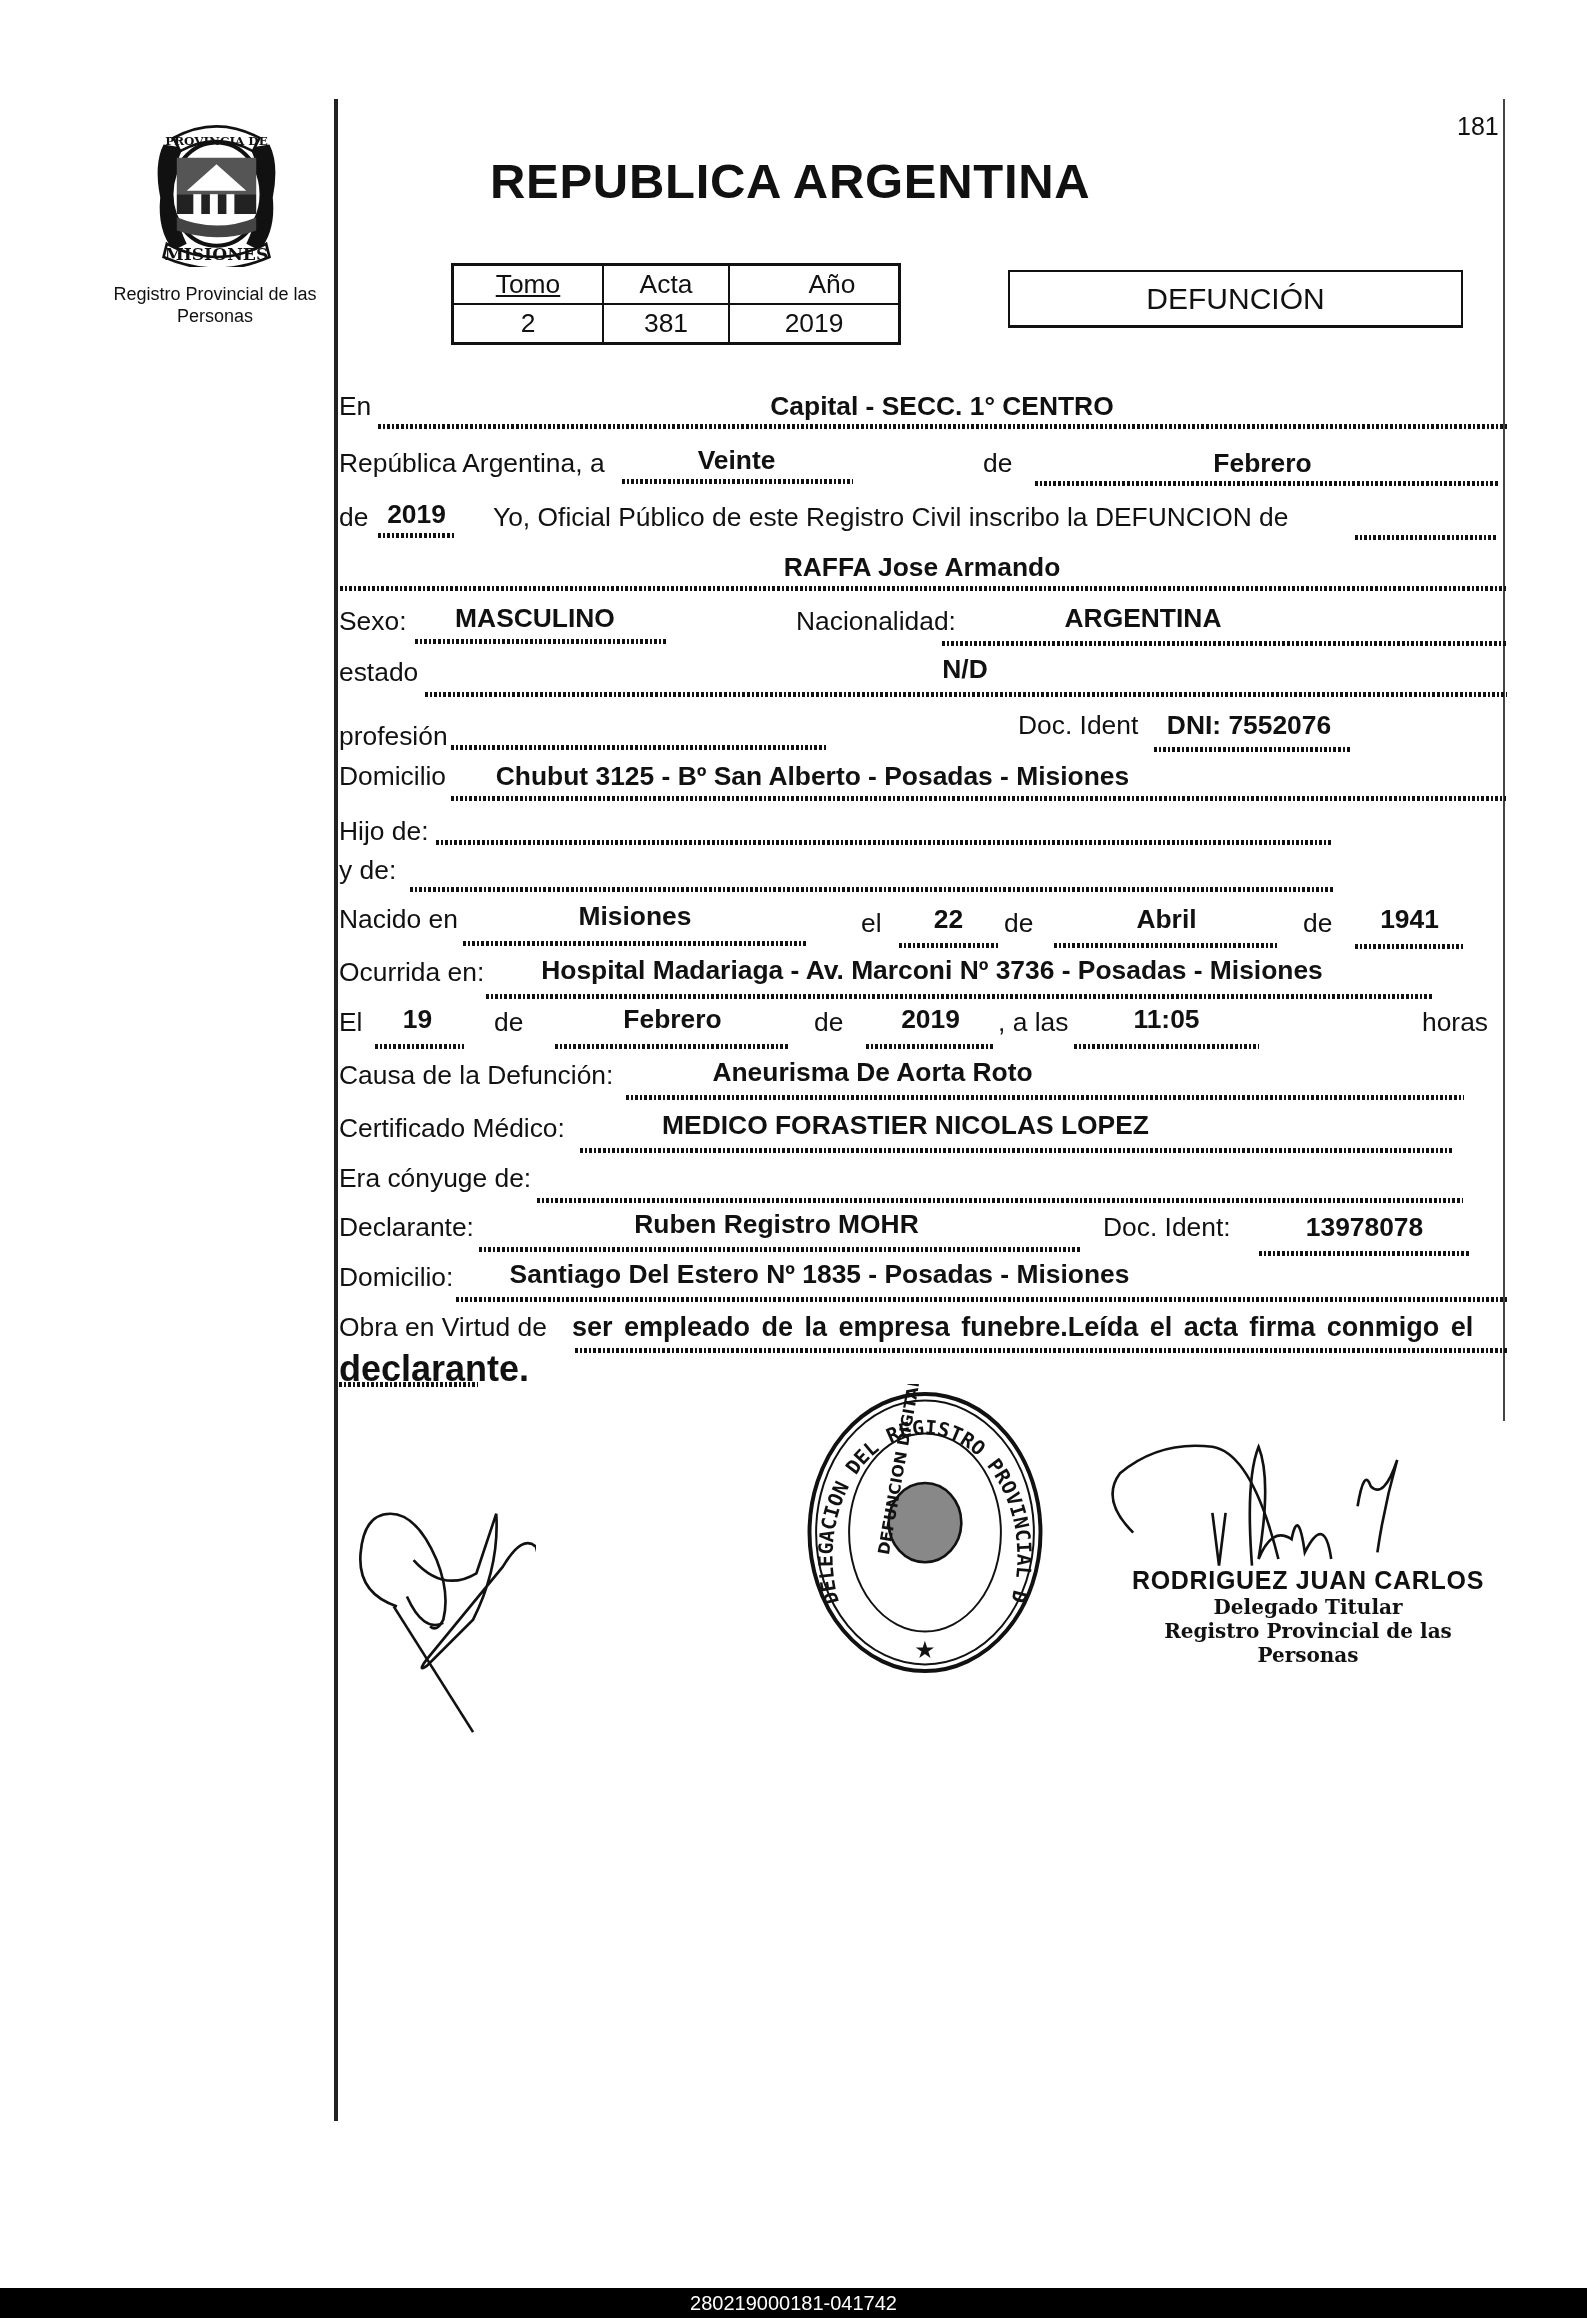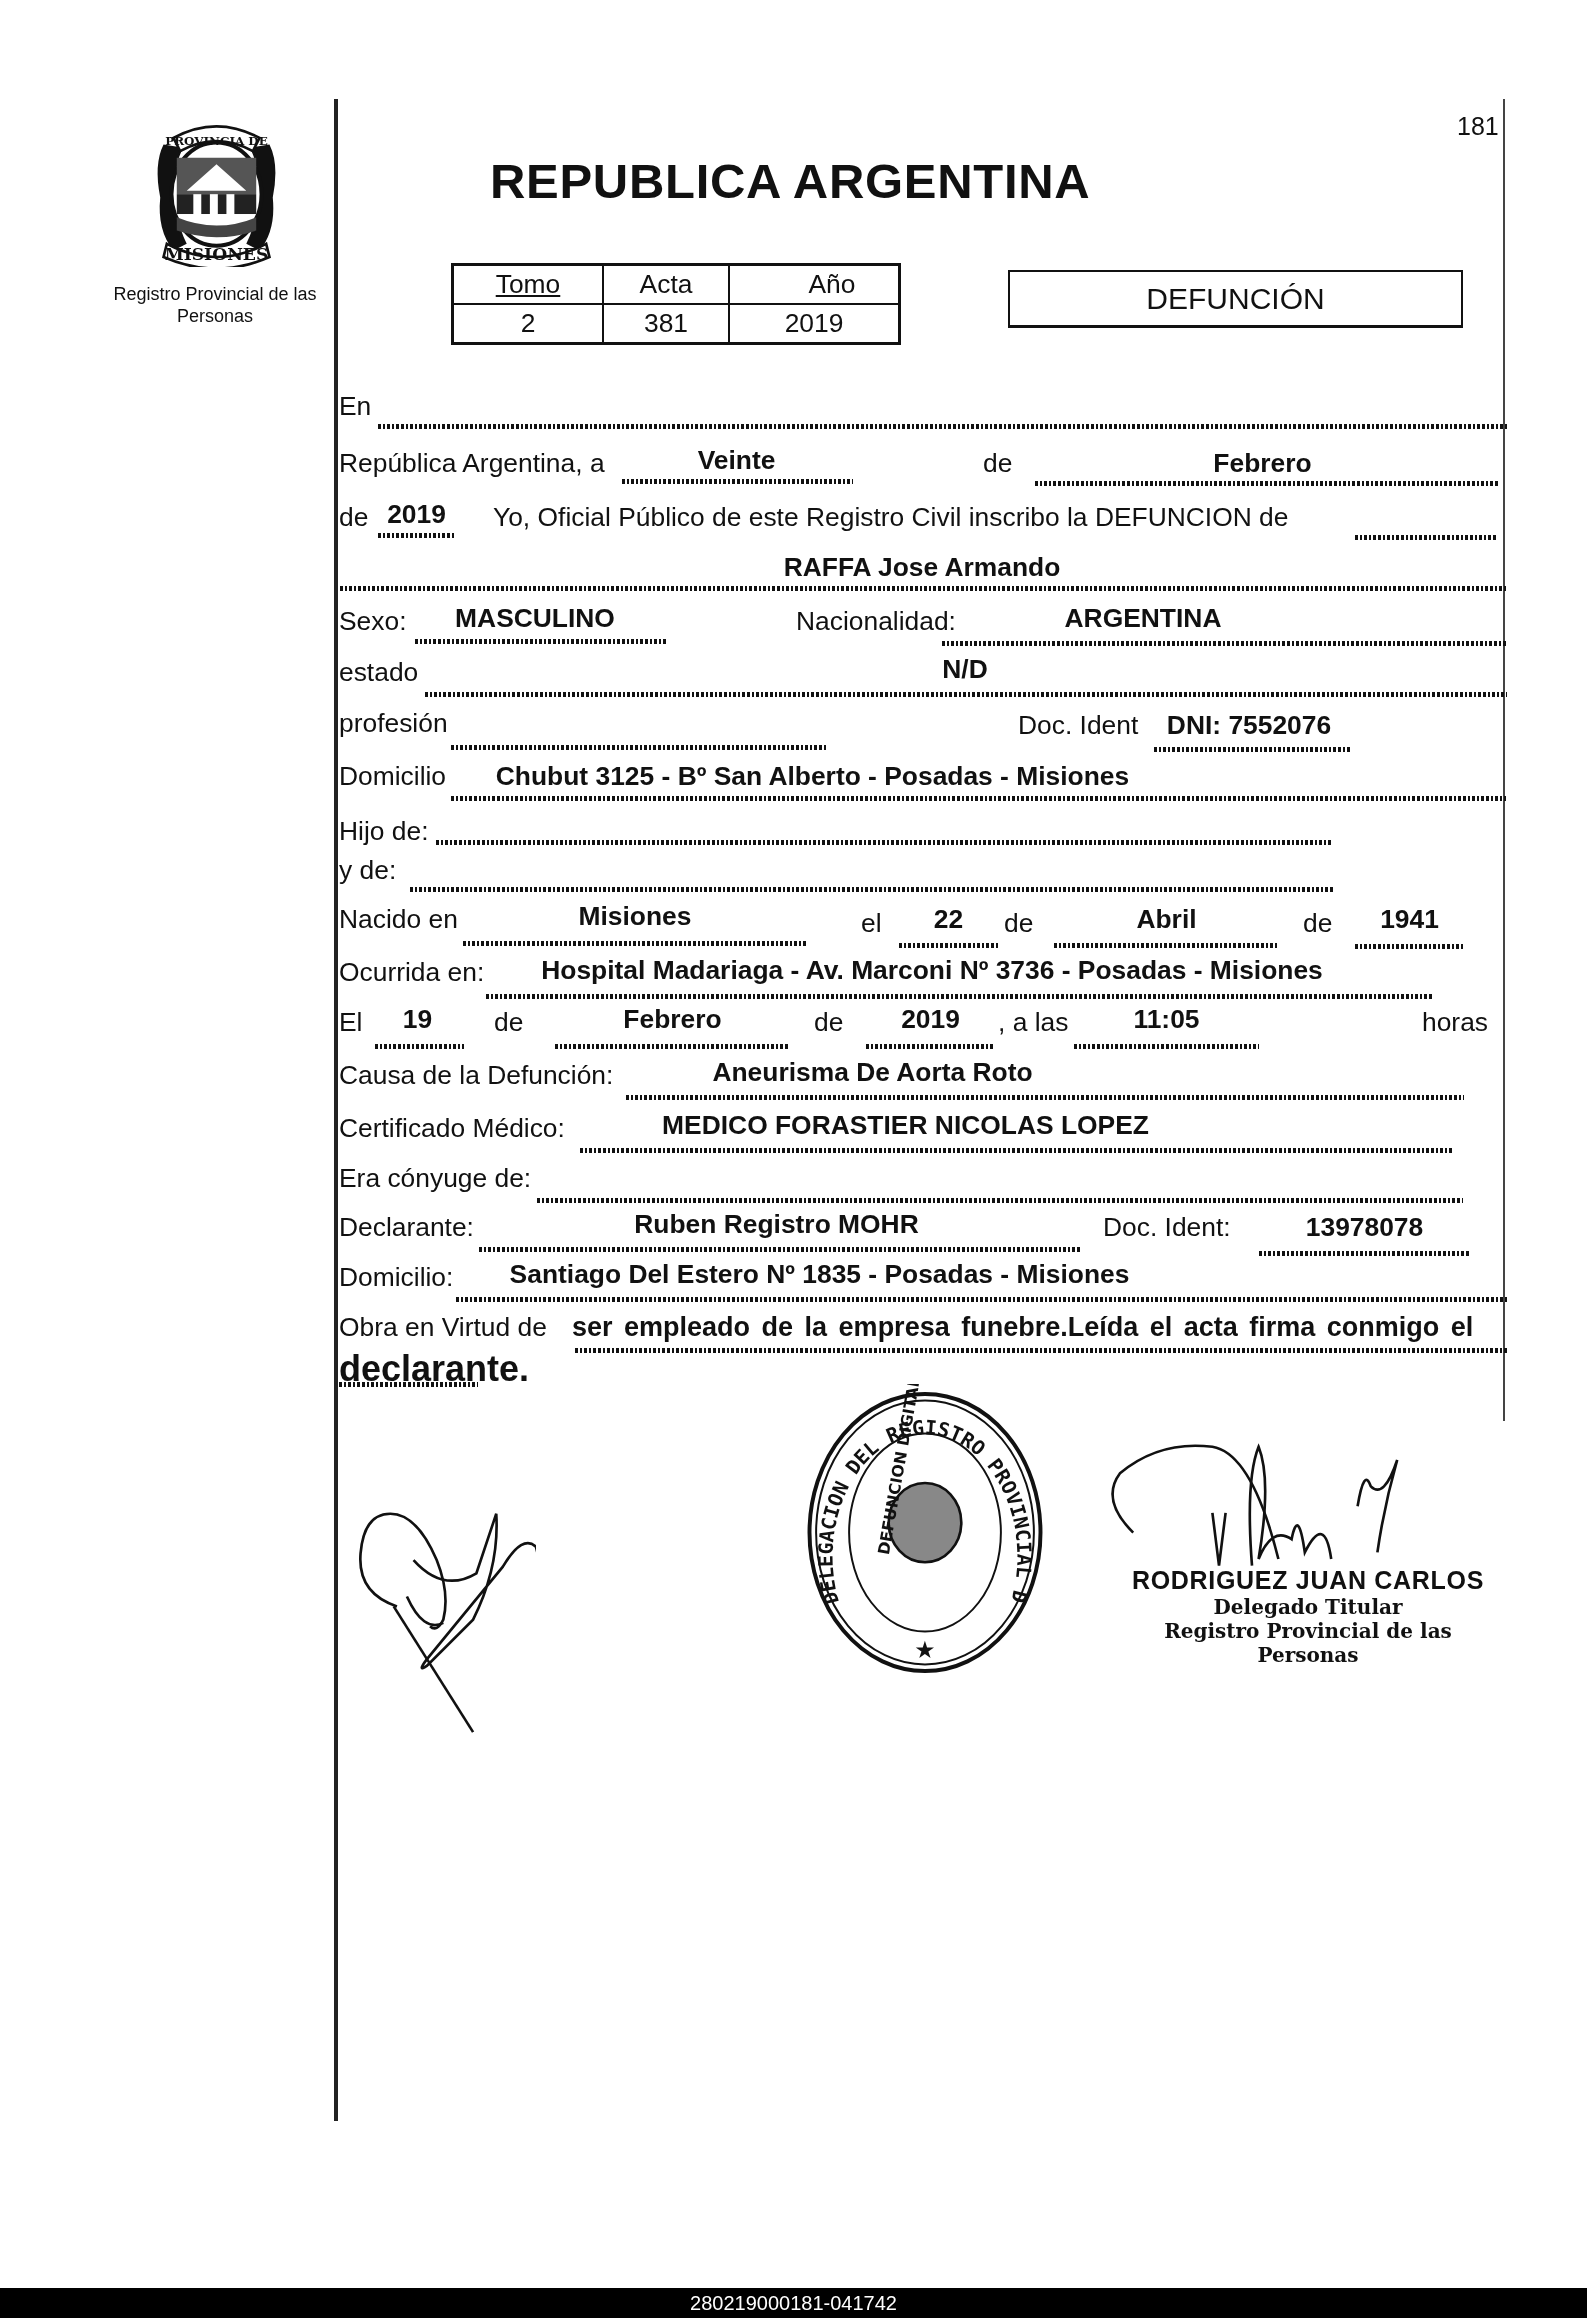--- a/index.html
+++ b/index.html
@@ -73,20 +73,21 @@
     <td>2019</td>
   </tr>
 </tbody>
   </table>
 <div class="abs defbox">
     <span>DEFUNCIÓN</span>
   </div>
 
 <div class="row" style="top:391px">
   <span class="lbl" style="left:2px;top:0">En</span>
+  <span class="val" style="left:40px;width:1130px;top:0">Capital - SECC. 1° CENTRO</span>
   <div class="dots" style="left:41px;width:1129px;top:33px"></div>
 </div>
 
 <div class="row" style="top:445px">
   <span class="lbl" style="left:2px;top:3.3px">República Argentina, a</span>
   <span class="val" style="left:284px;width:231px;top:0">Veinte</span>
   <div class="dots" style="left:285px;width:231px;top:34px"></div>
   <span class="lbl" style="left:646px;top:3.3px">de</span>
   <span class="val" style="left:694px;width:463px;top:3.3px">Febrero</span>
   <div class="dots" style="left:698px;width:463px;top:36px"></div>
@@ -114,21 +115,21 @@
   <div class="dots" style="left:605px;width:565px;top:38px"></div>
 </div>
 
 <div class="row" style="top:654px">
   <span class="lbl" style="left:2px;top:3.3px">estado</span>
   <span class="val" style="left:86px;width:1084px;top:0">N/D</span>
   <div class="dots" style="left:88px;width:1082px;top:38px"></div>
 </div>
 
 <div class="row" style="top:707px">
-  <span class="lbl" style="left:2px;top:1px">profesión</span>
+  <span class="lbl" style="left:2px;top:14px">profesión</span>
   <span class="val" style="left:112px;width:370px;top:0"></span>
   <div class="dots" style="left:114px;width:375px;top:38px"></div>
   <span class="lbl" style="left:681px;top:3.3px">Doc. Ident</span>
   <span class="val" style="left:813px;width:198px;top:3.3px">DNI: 7552076</span>
   <div class="dots" style="left:817px;width:197px;top:40px"></div>
 </div>
 
 <div class="row" style="top:758px">
   <span class="lbl" style="left:2px;top:3.3px">Domicilio</span>
   <span class="val" style="left:112px;width:727px;top:3.3px">Chubut 3125 - Bº San Alberto - Posadas - Misiones</span>

